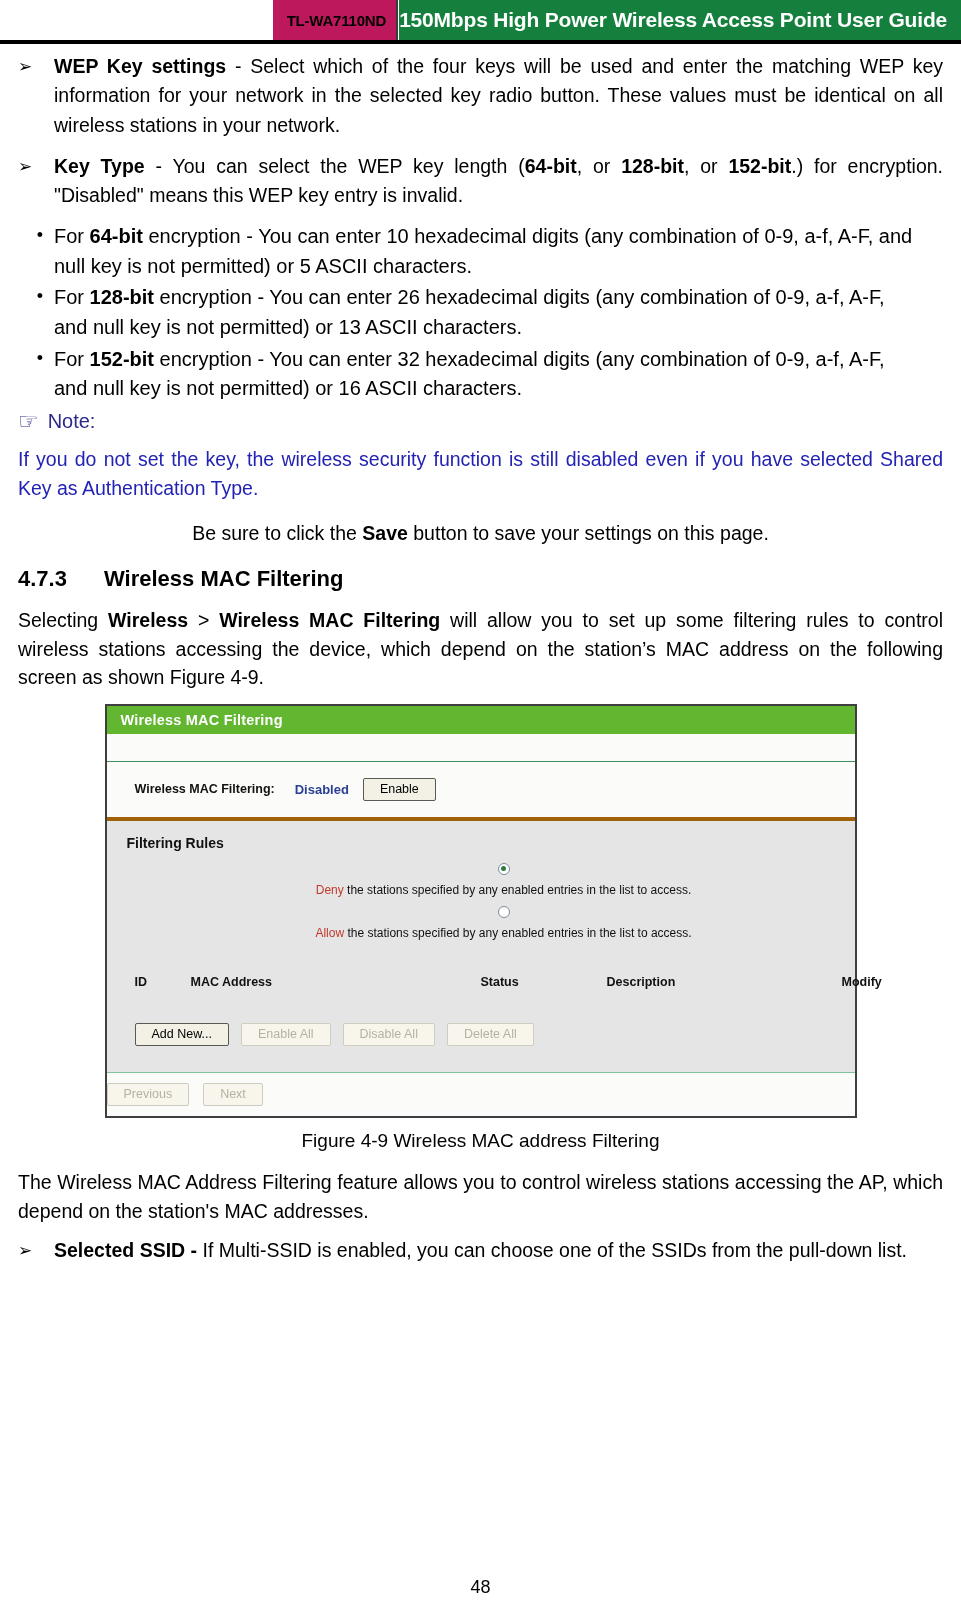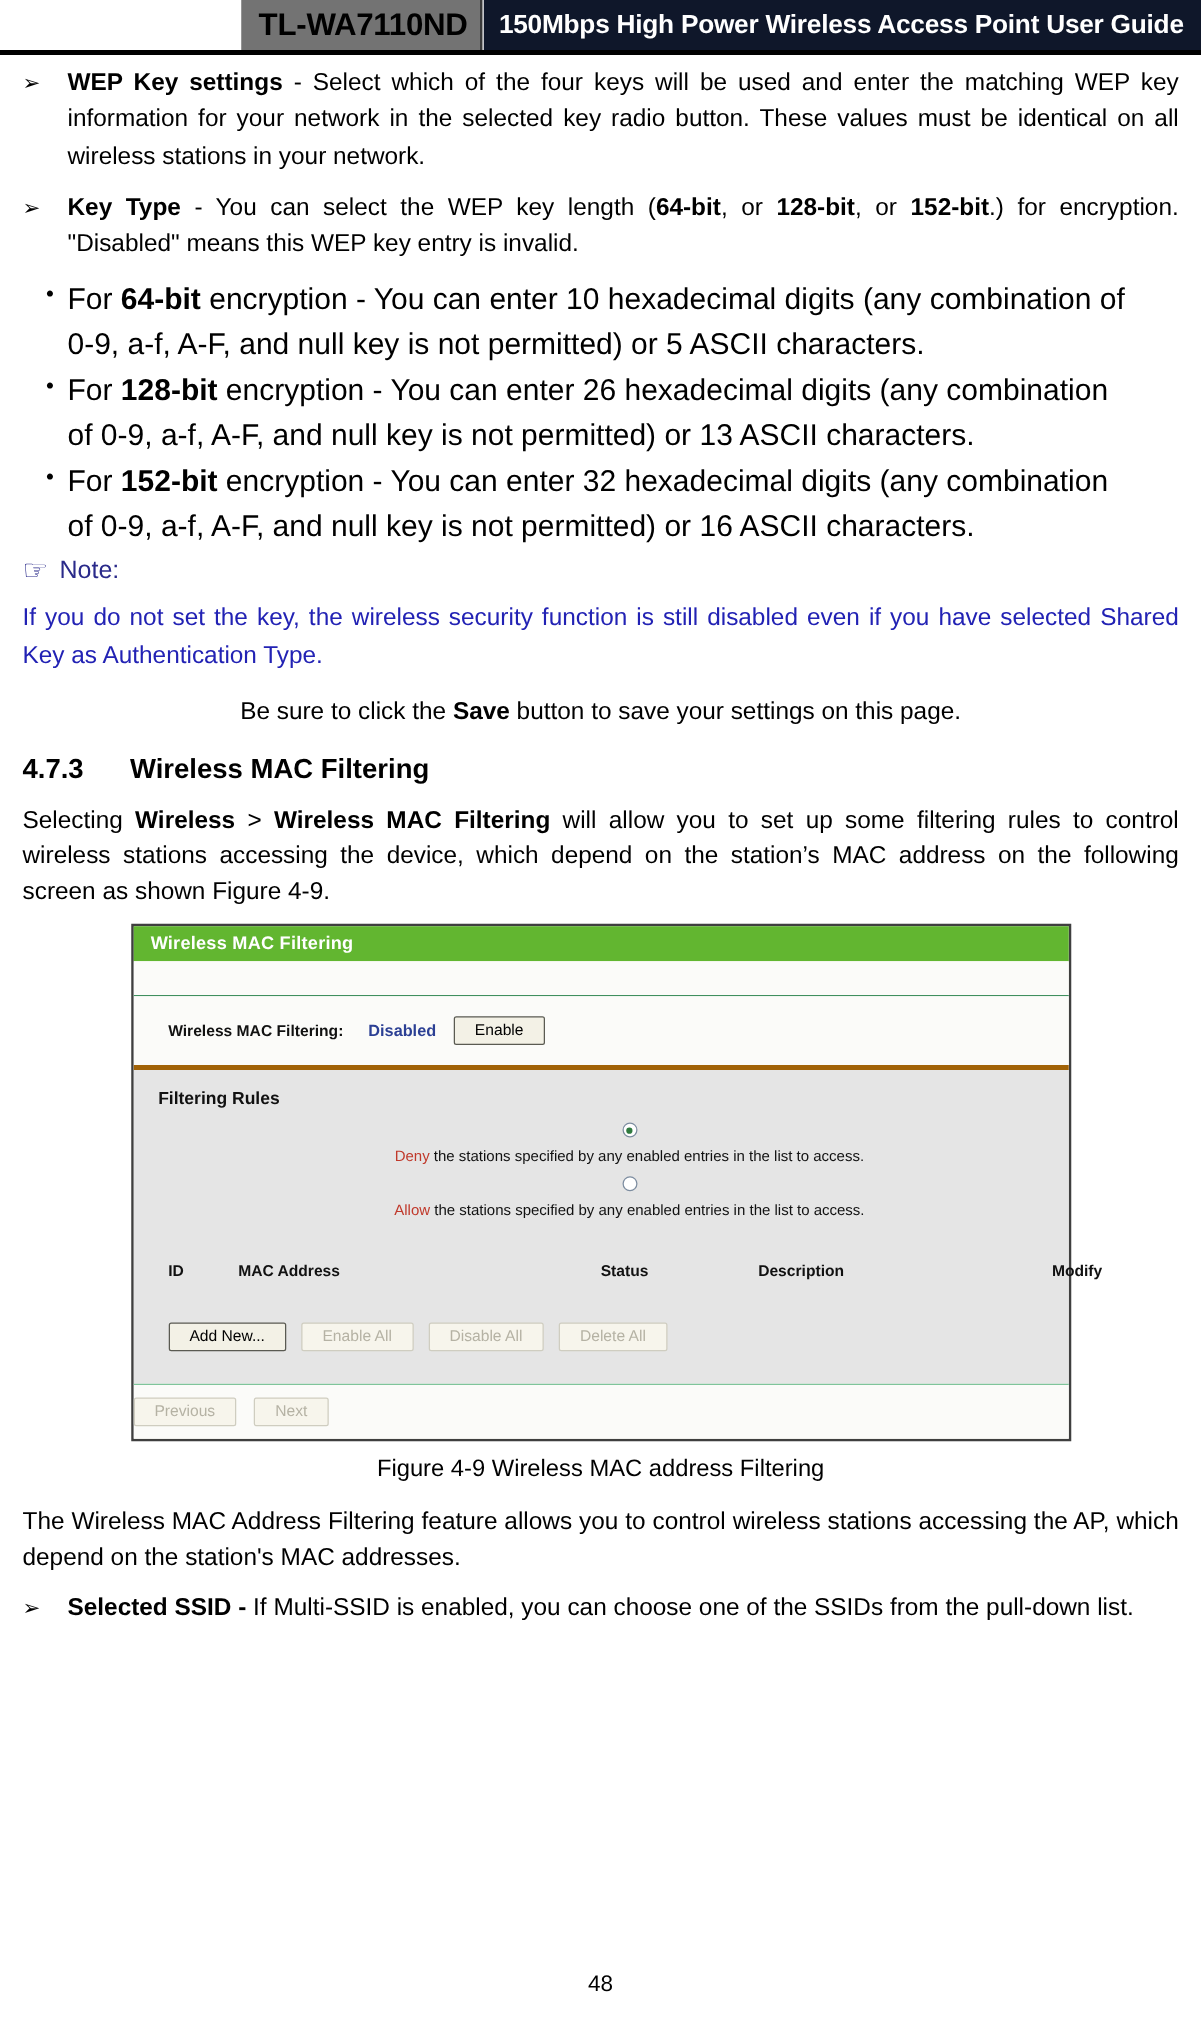--- a/index.html
+++ b/index.html
@@ -18,42 +18,42 @@
 
   
   .doc-header {
     position: relative;
     height: 40px;
     display: flex;
     align-items: stretch;
     justify-content: flex-end;
   }
   .hdr-model {
-    background: #737373;
+    background: #be185d;
     color: #000000;
     font-weight: bold;
-    font-size: 25px;
+    font-size: 15px;
     display: flex;
     align-items: center;
     padding: 0 10px 0 14px;
     letter-spacing: -0.2px;
   }
   .hdr-sep {
     width: 3px;
     background: #ffffff;
     border-left: 2px solid #3a3a3a;
   }
   .hdr-title {
-    background: #0f172a;
+    background: #15803d;
     color: #ffffff;
     font-weight: bold;
     font-size: 21px;
     display: flex;
     align-items: center;
-    padding: 0 14px 0 12px;
+    padding: 0 14px 0 0;
     letter-spacing: -0.2px;
     text-align: center;
   }
   .hdr-rule {
     height: 4px;
     background: #000000;
     margin: 0 0 0 0;
     width: 100%;
   }
 
@@ -101,21 +101,21 @@
   }
   .bullet2 .marker {
     flex: 0 0 36px;
     text-align: center;
     font-size: 18px;
     line-height: 1.48;
     padding-left: 8px;
   }
   .bullet2 .btext {
     flex: 1 1 auto;
-    font-size: 24px;
+    font-size: 20px;
     line-height: 1.48;
     text-align: left;
     padding-right: 30px;
   }
 
   b, strong { font-weight: bold; }
 
   
   .note-head {
     display: flex;

